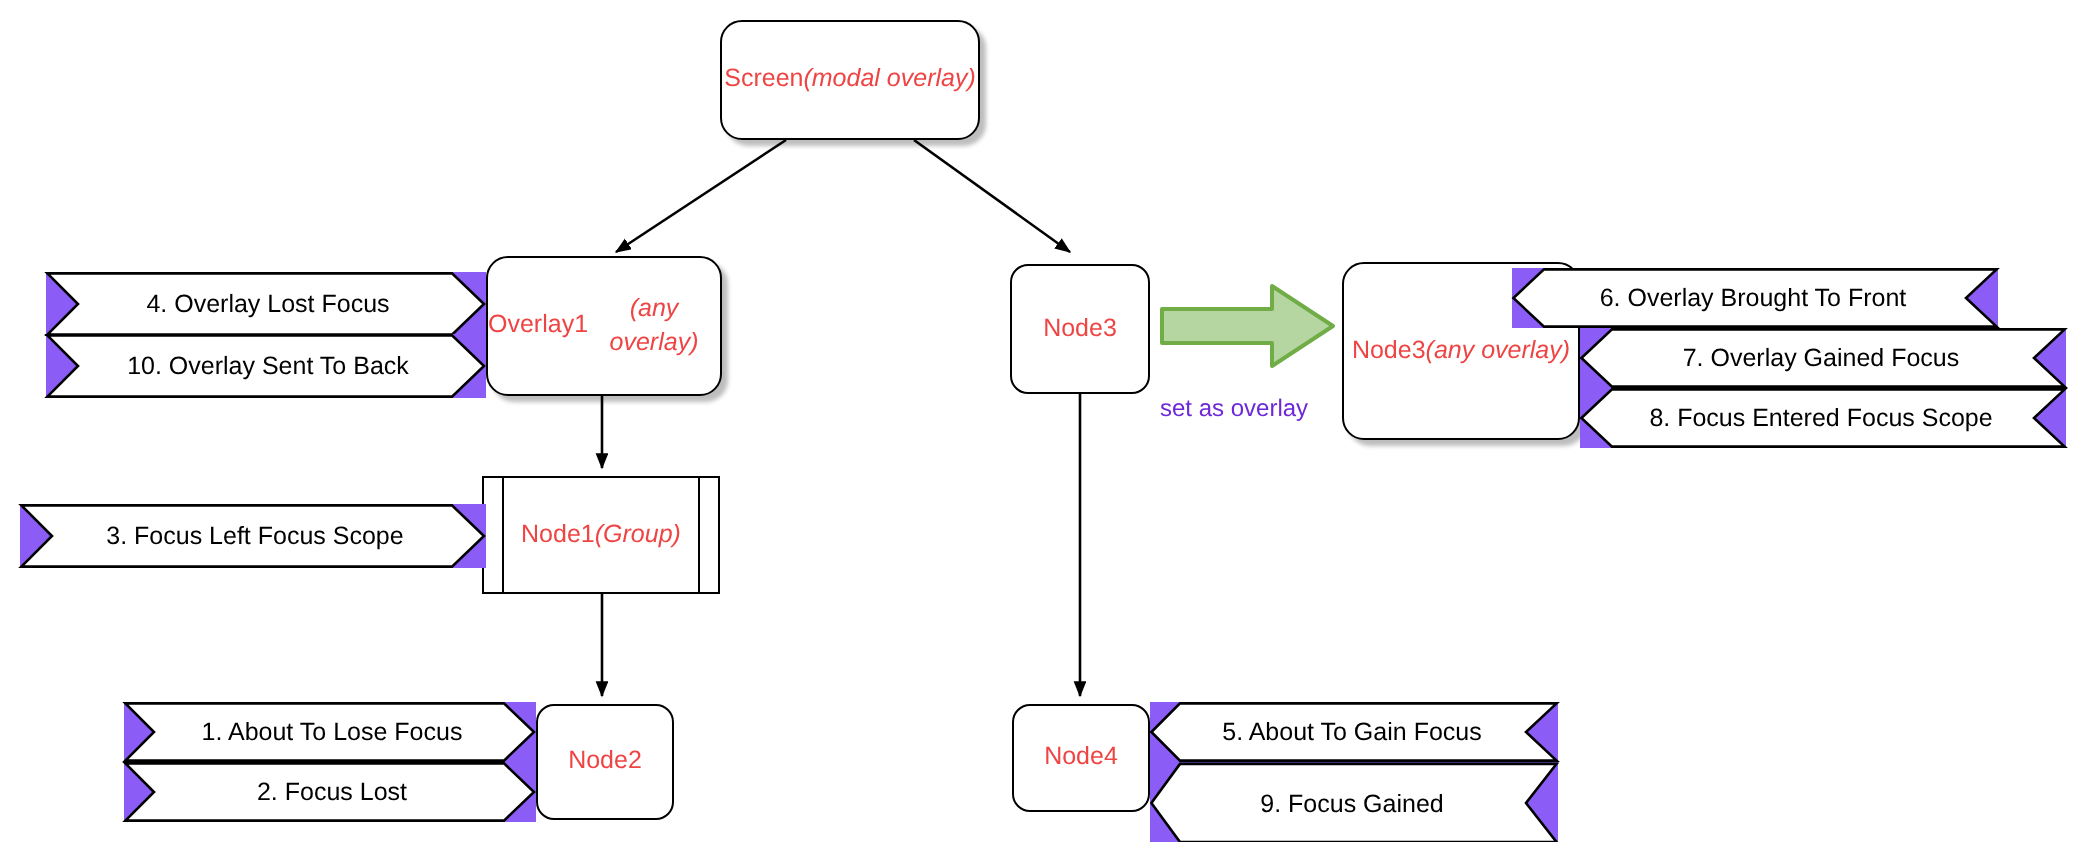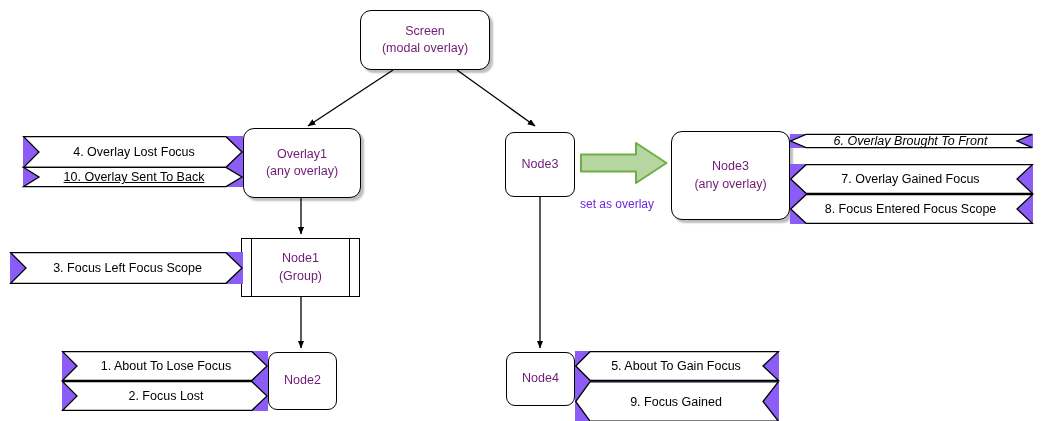--- a/index.html
+++ b/index.html
@@ -22,27 +22,27 @@
     width: 1041px;
     height: 421px;
     pointer-events: none;
   }
   .node {
     position: absolute;
     box-sizing: border-box;
     background: #ffffff;
     border: 1.4px solid #000000;
     display: flex;
-    flex-direction: column;
+    flex-direction: row;
     align-items: center;
     justify-content: center;
     text-align: center;
     font-size: 12.5px;
     line-height: 1.38;
-    color: #701a75;
+    color: #ef4444;
   }
   .node.rounded {
     border-radius: 11px;
     box-shadow: 3px 3px 2px rgba(0,0,0,0.26);
   }
   .node.rounded-soft {
     border-radius: 9px;
   }
   .node.group-shape {
     border-radius: 0;
@@ -51,20 +51,21 @@
     position: absolute;
     top: 0;
     bottom: 0;
     width: 0;
     border-left: 1.4px solid #000000;
   }
   .node.group-shape .bar.left { left: 9px; }
   .node.group-shape .bar.right { right: 9px; }
   .node .line2 {
     display: block;
+    font-style: italic;
   }
   .chev {
     position: absolute;
     box-sizing: border-box;
     display: flex;
     align-items: center;
     justify-content: center;
     font-size: 12.5px;
     color: #000000;
     background: #8b5cf6;
@@ -128,21 +129,21 @@
     <span class="line2">(any overlay)</span>
   </div>
 
   <div class="chev point-right" style="left:23px; top:136px; width:220px; height:32px;">
     <svg viewBox="0 0 220 32" preserveAspectRatio="none">
       <path d="M0.7,0.7 L203,0.7 L219,16 L203,31.3 L0.7,31.3 L16,16 Z" fill="#ffffff" stroke="#000000" stroke-width="1.3" vector-effect="non-scaling-stroke"></path>
     </svg>
     <span class="chev-text">4. Overlay Lost Focus</span>
   </div>
 
-  <div class="chev point-right" style="left:23px; top:167px; width:220px; height:20px;text-decoration:underline;">
+  <div class="chev point-right" style="left:23px; top:167px; width:220px; height:32px;">
     <svg viewBox="0 0 220 32" preserveAspectRatio="none">
       <path d="M0.7,0.7 L203,0.7 L219,16 L203,31.3 L0.7,31.3 L16,16 Z" fill="#ffffff" stroke="#000000" stroke-width="1.3" vector-effect="non-scaling-stroke"></path>
     </svg>
     <span class="chev-text">10. Overlay Sent To Back</span>
   </div>
 
   <div class="node group-shape" style="left:241px; top:238px; width:119px; height:59px;">
     <span class="bar left"></span>
     <span class="bar right"></span>
     <span>Node1</span>
@@ -183,21 +184,21 @@
       <path d="M1,13.5 L56,13.5 L56,2 L86.5,22 L56,42 L56,30.5 L1,30.5 Z" fill="#b5d6a0" stroke="#70ad47" stroke-width="2" stroke-linejoin="round"></path>
     </svg>
   </div>
   <div class="edge-label" style="left:580px; top:197px;">set as overlay</div>
 
   <div class="node rounded" style="left:671px; top:131px; width:119px; height:89px;">
     <span>Node3</span>
     <span class="line2">(any overlay)</span>
   </div>
 
-  <div class="chev point-left" style="left:790px; top:134px; width:243px; height:14px;font-style:italic;">
+  <div class="chev point-left" style="left:756px; top:134px; width:243px; height:30px;">
     <svg viewBox="0 0 243 30" preserveAspectRatio="none">
       <path d="M16,0.7 L242.3,0.7 L227,15 L242.3,29.3 L16,29.3 L0.7,15 Z" fill="#ffffff" stroke="#000000" stroke-width="1.3" vector-effect="non-scaling-stroke"></path>
     </svg>
     <span class="chev-text">6. Overlay Brought To Front</span>
   </div>
 
   <div class="chev point-left" style="left:790px; top:164px; width:243px; height:30px;">
     <svg viewBox="0 0 243 30" preserveAspectRatio="none">
       <path d="M16,0.7 L242.3,0.7 L227,15 L242.3,29.3 L16,29.3 L0.7,15 Z" fill="#ffffff" stroke="#000000" stroke-width="1.3" vector-effect="non-scaling-stroke"></path>
     </svg>

